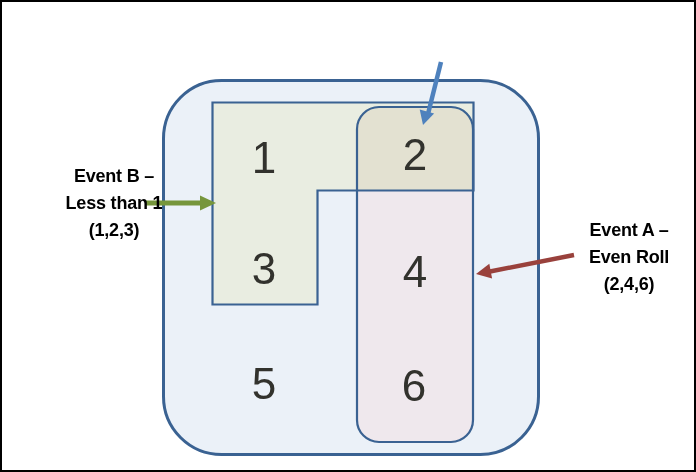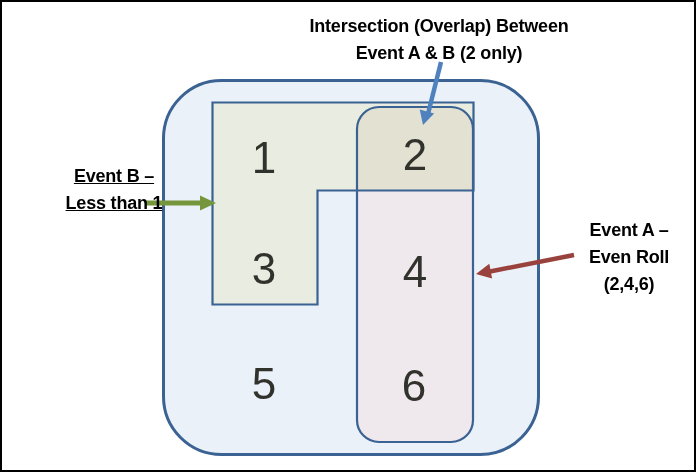--- a/index.html
+++ b/index.html
@@ -41,21 +41,21 @@
   .lbl{
     position:absolute;
     text-align:center;
     font-weight:bold;
     font-size:18px;
     line-height:27px;
     color:var(--label-text);
     letter-spacing:-0.2px;
   }
   .top-lbl{left:277px;top:11px;width:320px;}
-  .left-lbl{left:12px;top:161px;width:200px;text-decoration:underline;}
+  .left-lbl{left:12px;top:161px;width:200px;}
   .right-lbl{left:547px;top:215px;width:160px;}
   .num{
     position:absolute;
     transform:translate(-50%,-50%);
     font-size:44px;
     font-weight:400;
     color:var(--number-text);
     line-height:1;
   }
 </style>
@@ -94,28 +94,25 @@
     </g>
   </svg>
 
   <div class="num" style="left:262px;top:156px">1</div>
   <div class="num" style="left:413px;top:153px">2</div>
   <div class="num" style="left:262px;top:267px">3</div>
   <div class="num" style="left:413px;top:270px">4</div>
   <div class="num" style="left:262px;top:382px">5</div>
   <div class="num" style="left:412px;top:384px">6</div>
 
-  <div class="lbl top-lbl">
-    <div>Intersection (Overlap) Between</div>
-    <div>Event A &amp; B (2 only)</div>
-  </div>
 
   <div class="lbl left-lbl">
     <div>Event B –</div>
     <div>Less than 1</div>
+    <div>(1,2,3)</div>
   </div>
 
   <div class="lbl right-lbl">
     <div>Event A –</div>
     <div>Even Roll</div>
     <div>(2,4,6)</div>
   </div>
 
 </div>
 

